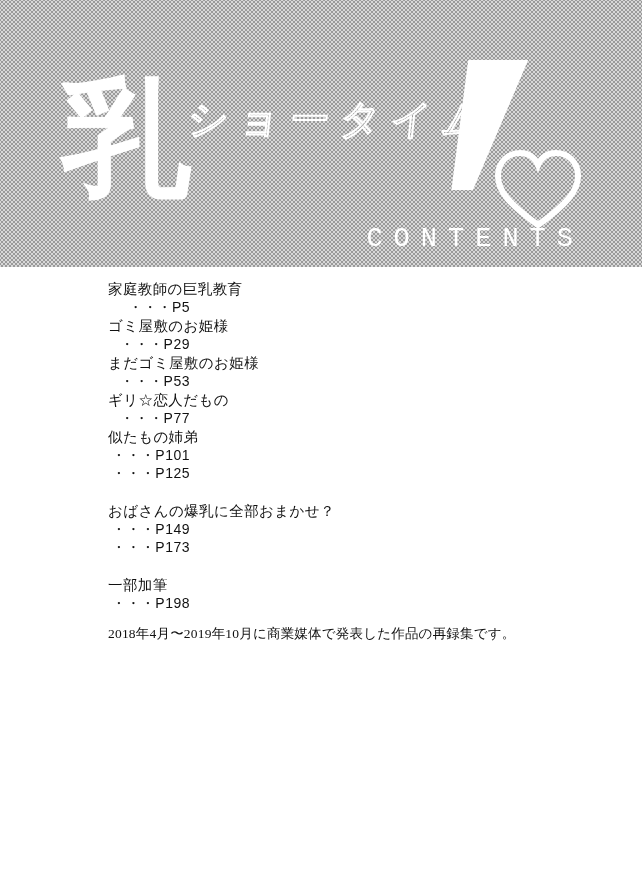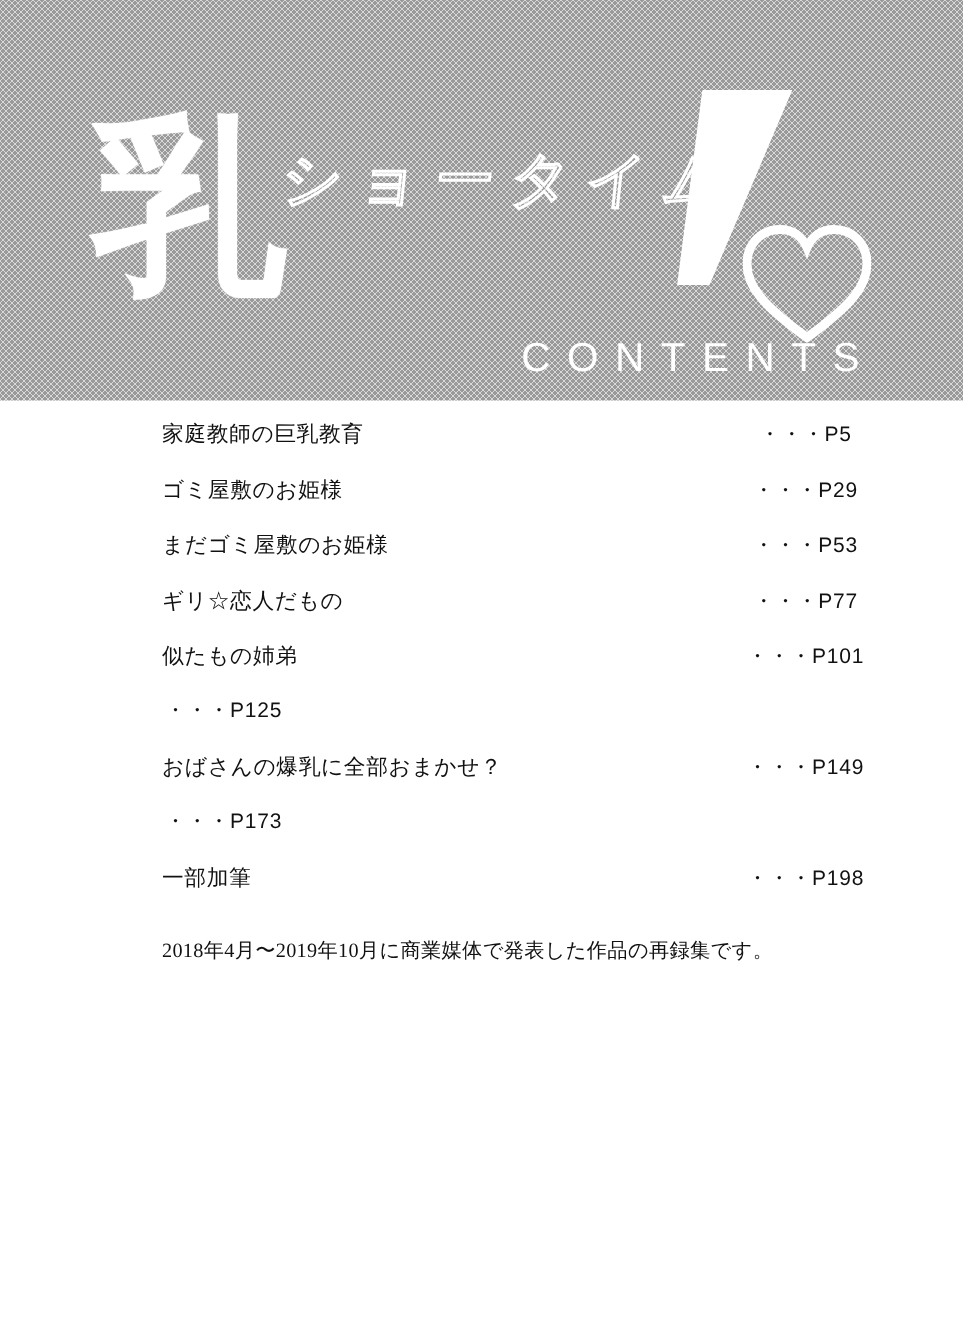--- a/index.html
+++ b/index.html
@@ -84,21 +84,21 @@
     top: 150px;
     width: 86px;
     height: 78px;
   }
   .heart svg { display: block; }
 
   .contents-label {
     position: absolute;
     right: 58px;
     bottom: 16px;
-    font-family: Liberation Sans, sans-serif;
+    font-family: Liberation Mono, monospace;
     font-size: 27px;
     letter-spacing: 11px;
     color: #ffffff;
     font-weight: 400;
     white-space: nowrap;
   }
 
   
   .toc {
     position: absolute;
@@ -106,30 +106,31 @@
     top: 280px;
     width: 642px;
   }
   .toc-row {
     display: flex;
     align-items: baseline;
     padding: 0 64px 0 108px;
     height: 37px;
     font-size: 14.5px;
     color: #111111;
+    flex-direction: column;
   }
   .toc-title {
     flex: 1 1 auto;
     white-space: nowrap;
     letter-spacing: 0.4px;
   }
   .toc-page {
     flex: 0 0 auto;
     width: 82px;
-    text-align: center;
+    text-align: right;
     letter-spacing: 0.5px;
     font-size: 14px;
   }
 
   .note {
     position: absolute;
     left: 108px;
     top: 622px;
     width: 470px;
     font-size: 13.5px;

